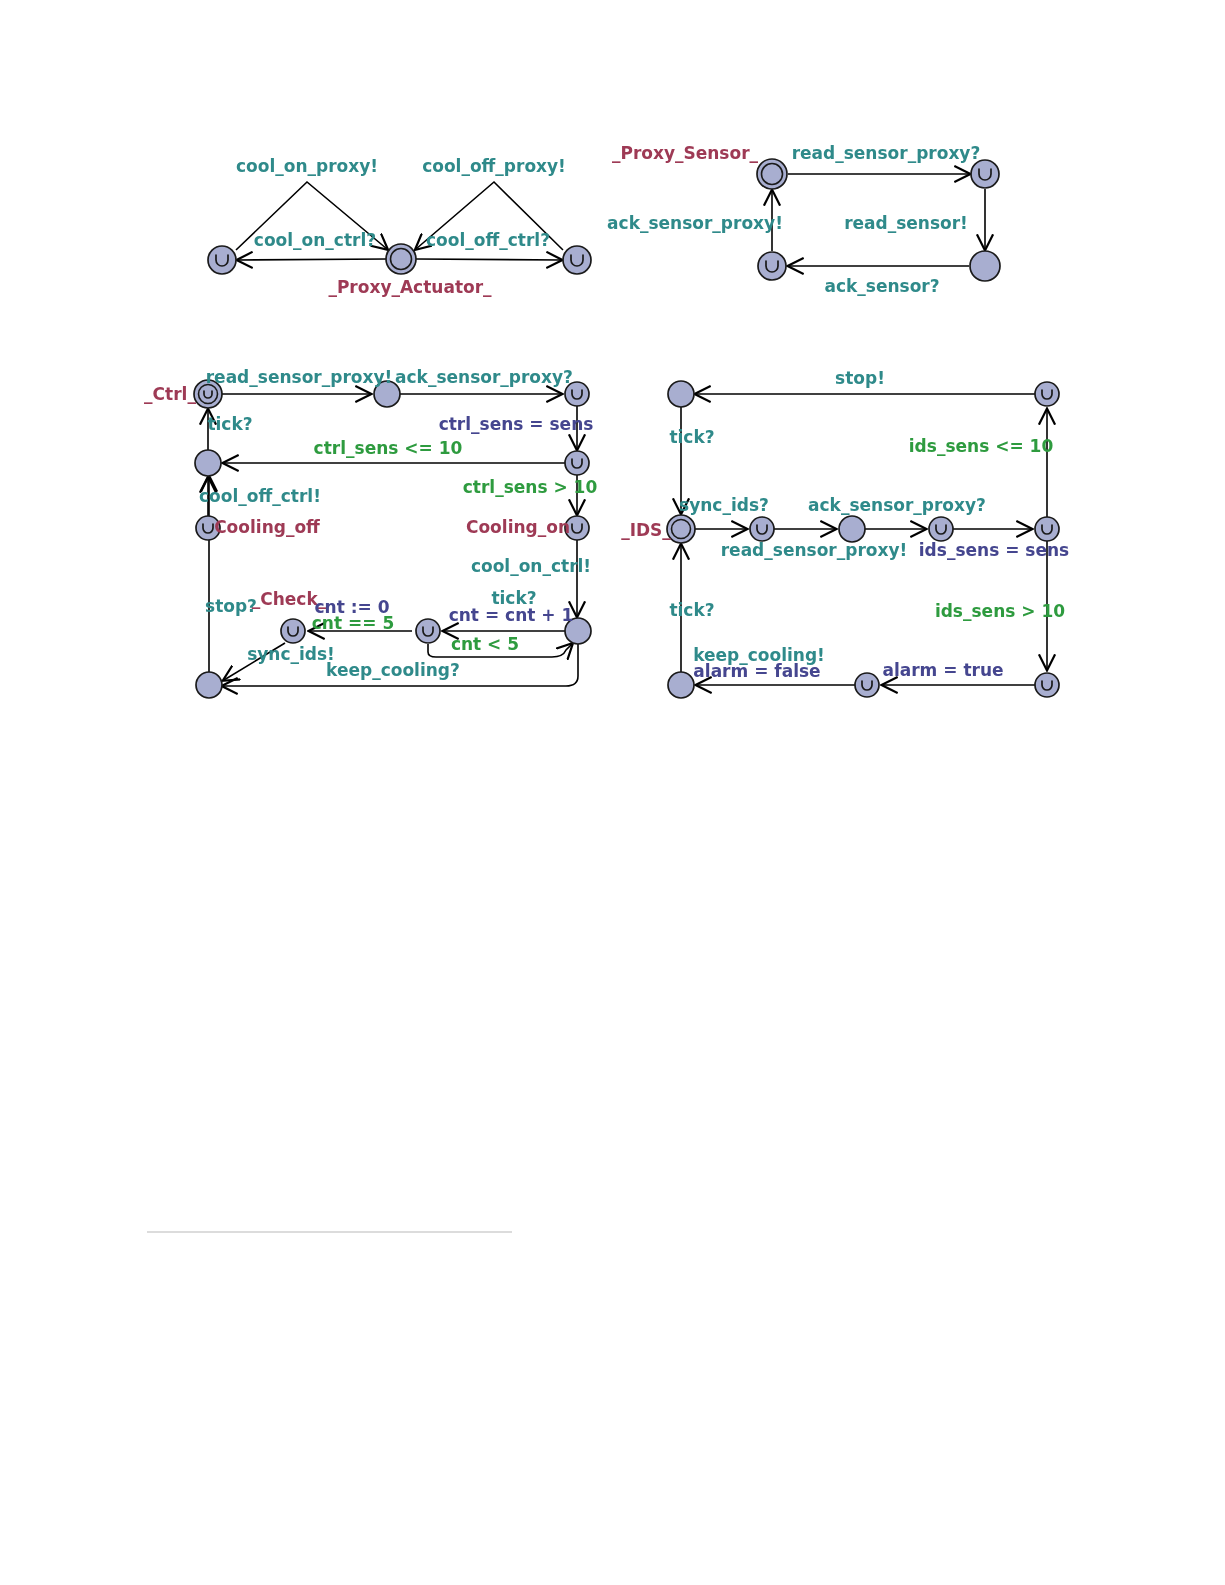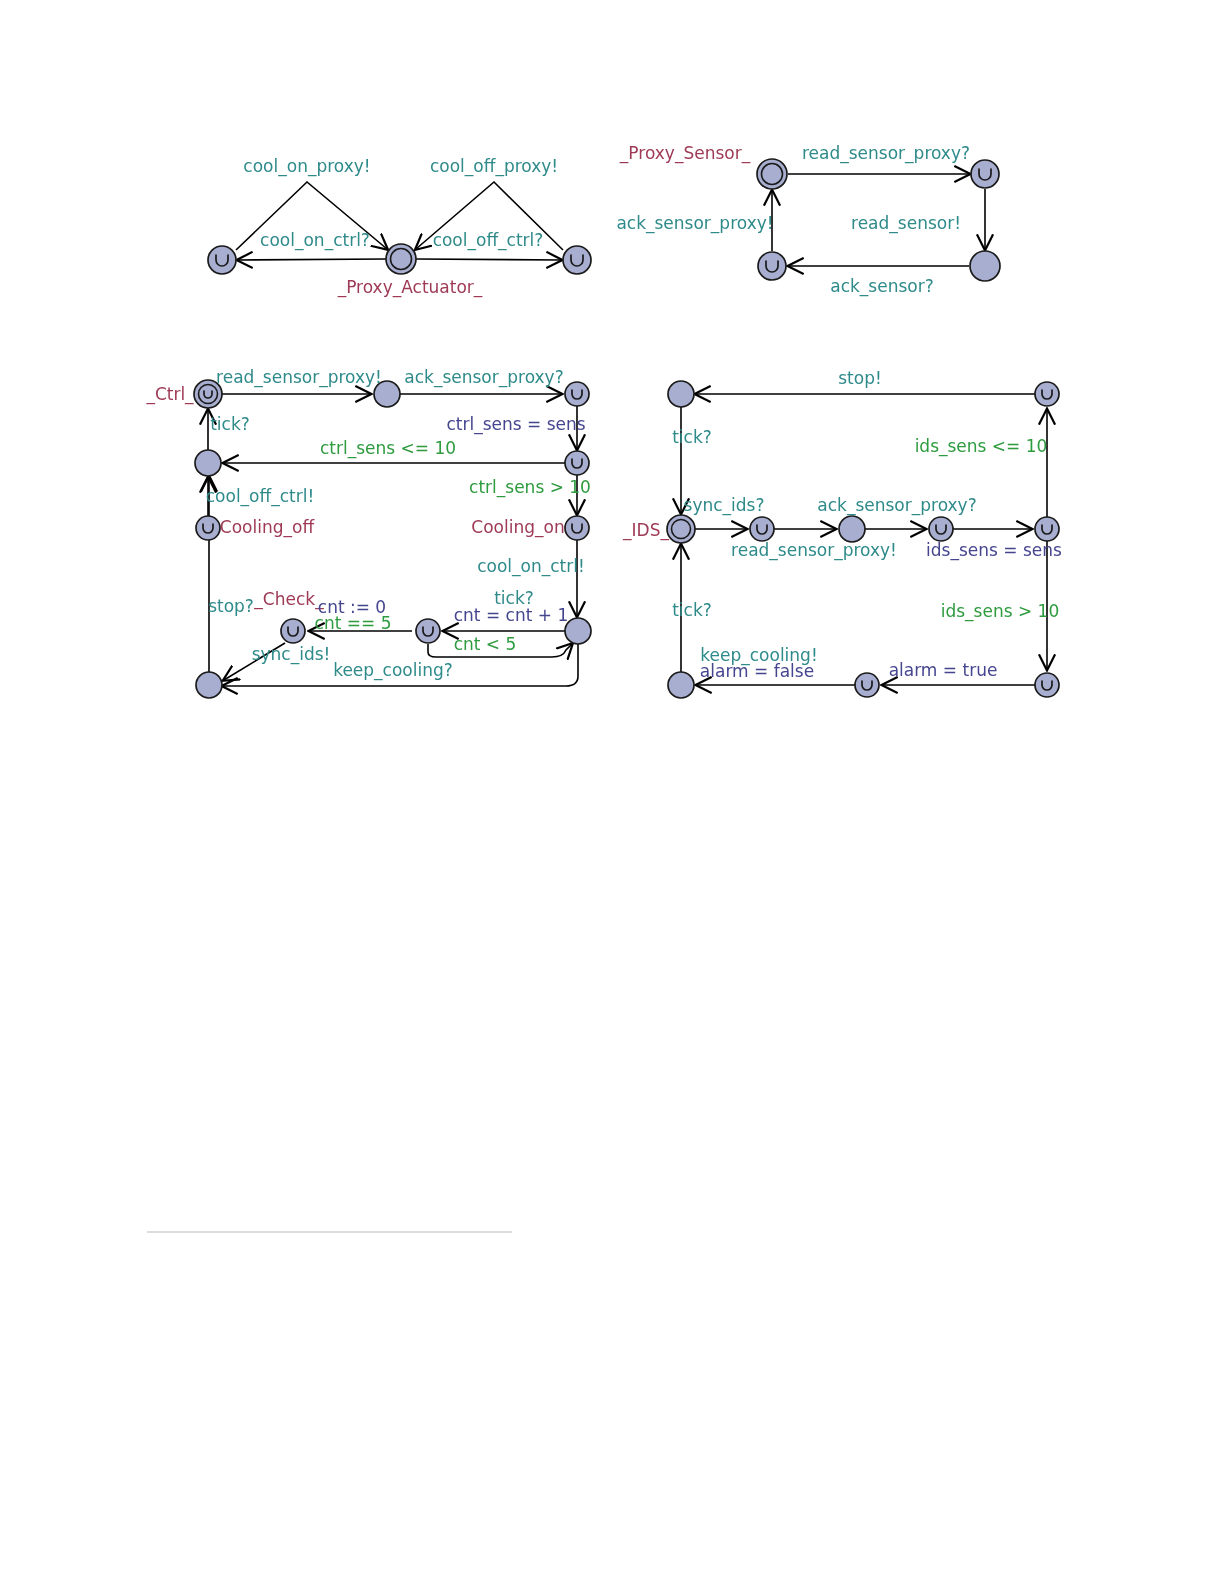--- a/index.html
+++ b/index.html
@@ -1,20 +1,20 @@
 <!DOCTYPE html>
 <html><head>
 <meta charset="utf-8">
 <style>
   html,body{margin:0;padding:0;background:#ffffff;}
   body{
     width:1225px;height:1585px;position:relative;overflow:hidden;
     font-family:"DejaVu Sans","Liberation Sans",sans-serif;
   }
-  #page{position:absolute;inset:0;width:1225px;height:1585px;}
+  #page{position:absolute;inset:0;width:1225px;height:1585px;font-weight:bold;}
   svg.diagram{position:absolute;left:0;top:0;width:1225px;height:1585px;overflow:visible;}
   text{dominant-baseline:middle;}
   .lbl-sync{fill:#2f8a8a;font-size:17px;}
   .lbl-guard{fill:#2e9b3f;font-size:17px;}
   .lbl-assign{fill:#45468f;font-size:17px;}
   .lbl-name{fill:#9e3a55;font-size:17px;}
   .lbl-tmpl{fill:#9e3a55;font-size:17px;}
   .edge{stroke:#000000;stroke-width:1.6;fill:none;}
   .node-fill{fill:#a8aed0;stroke:#1a1a1a;stroke-width:1.7;}
   .node-inner{fill:none;stroke:#1a1a1a;stroke-width:1.6;}

